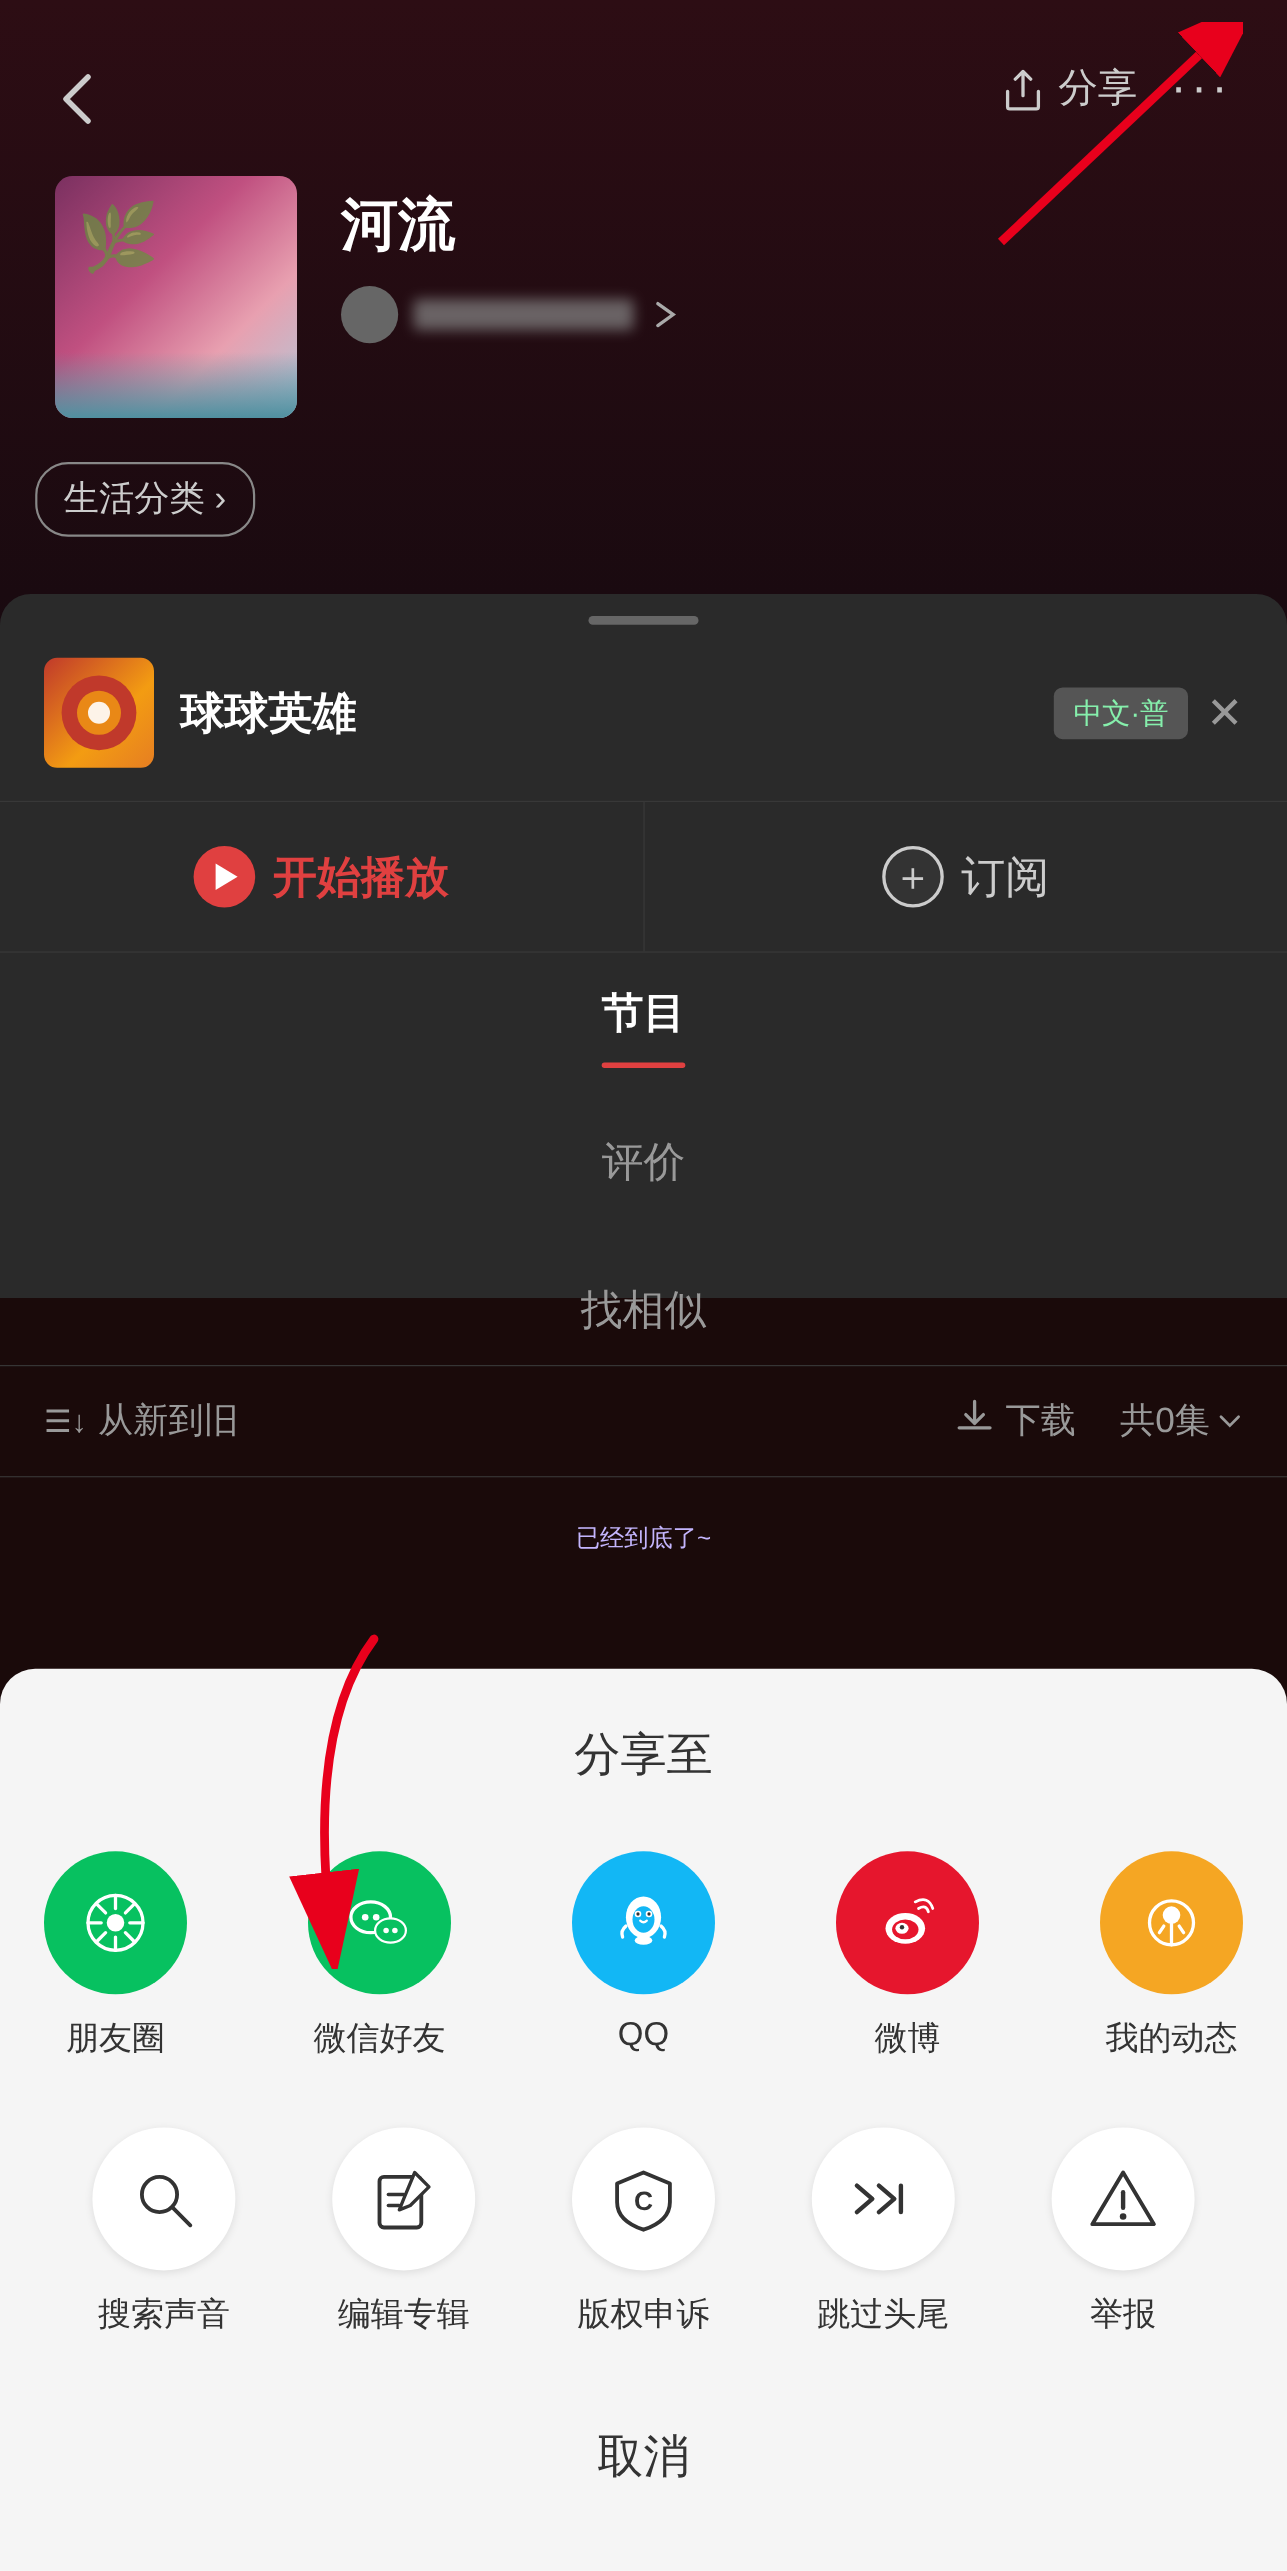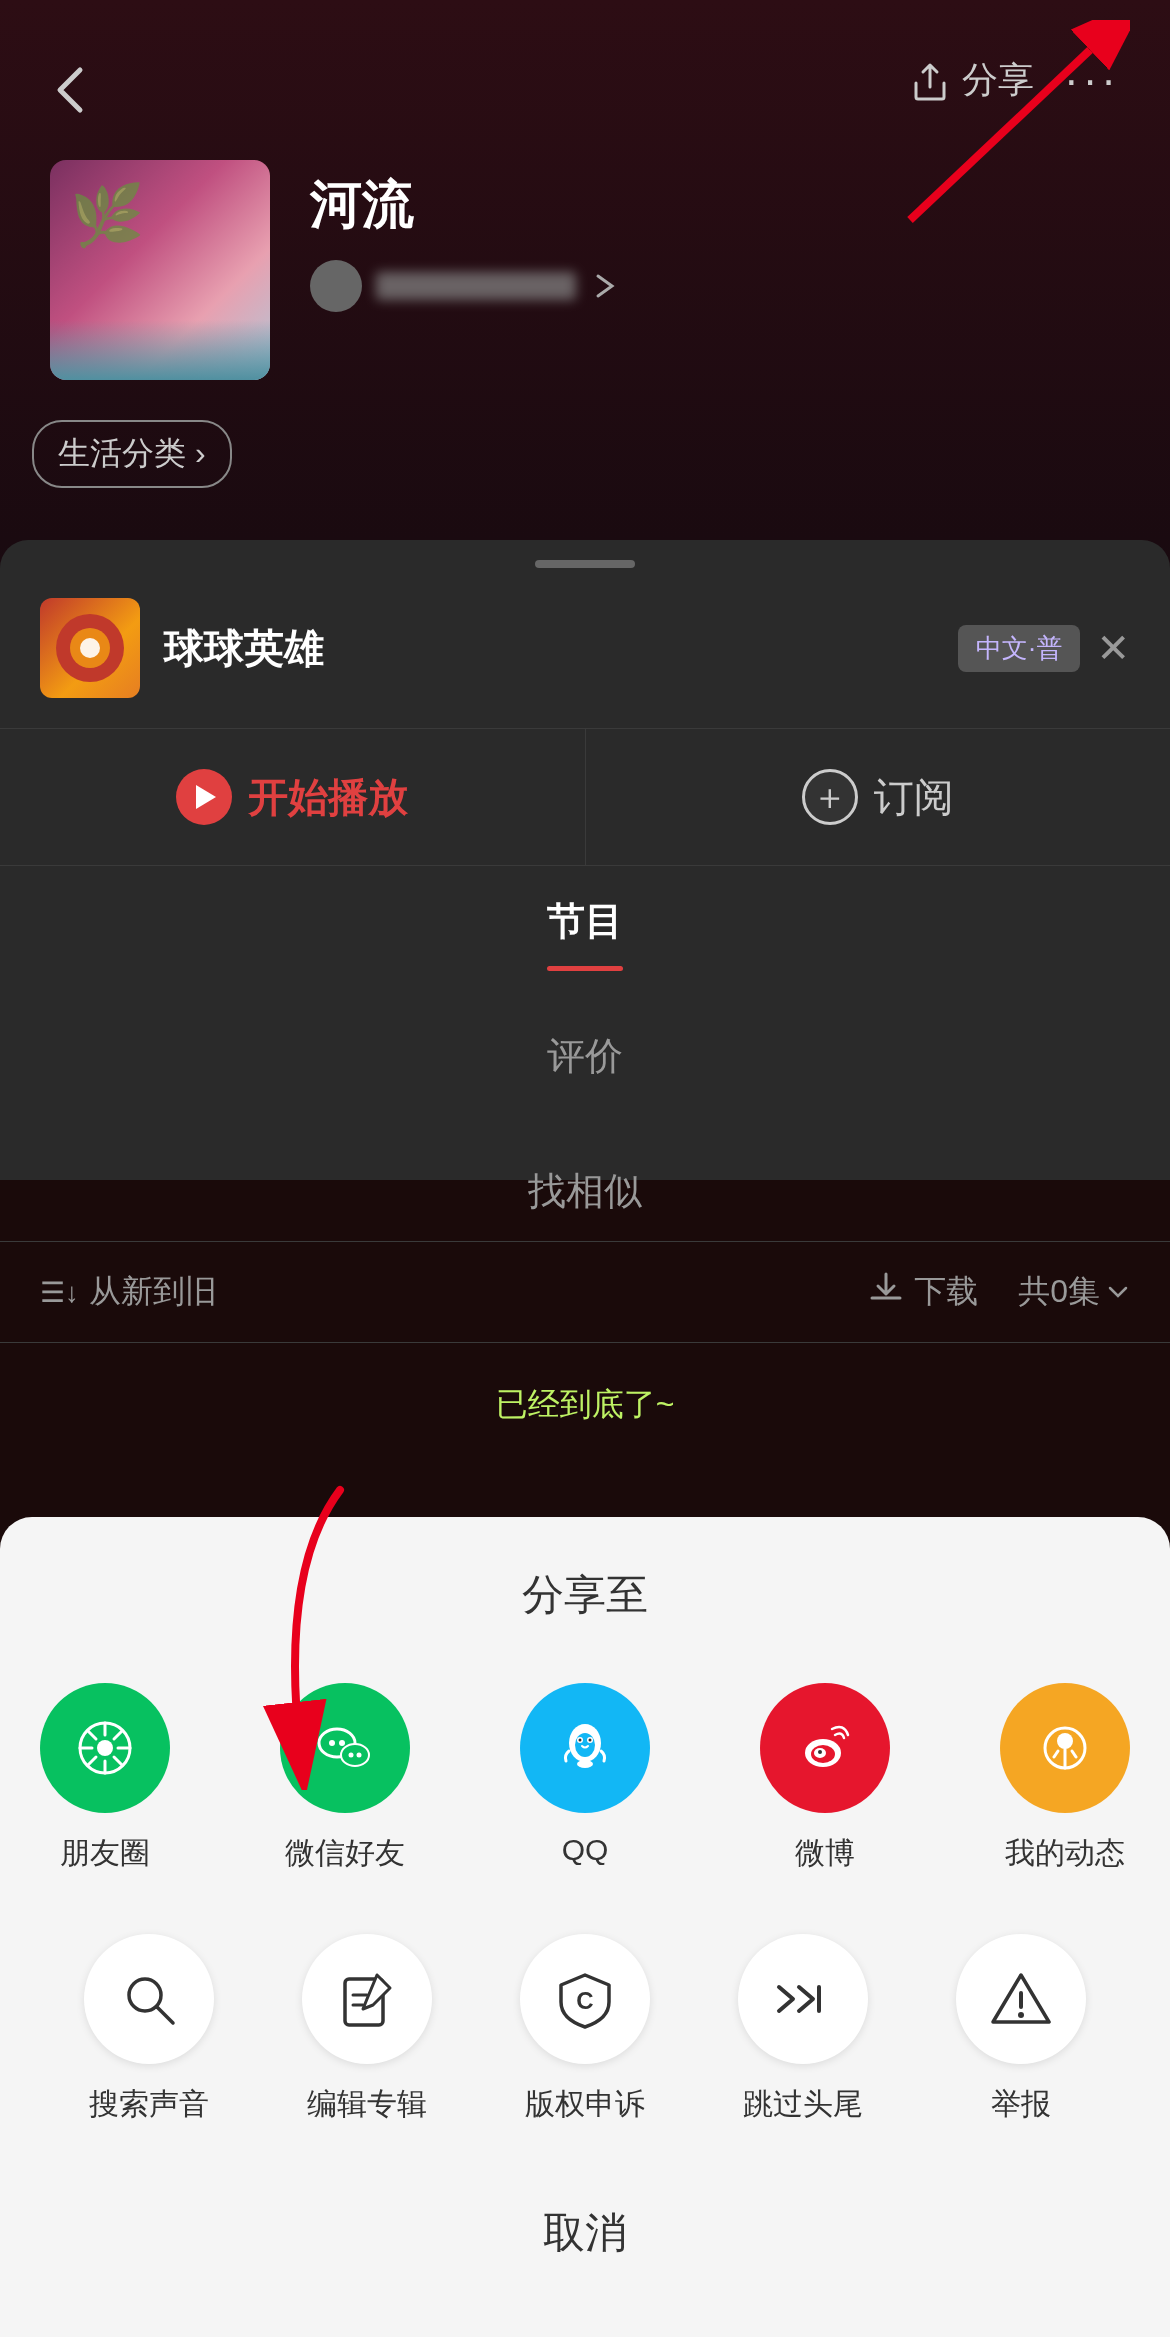--- a/index.html
+++ b/index.html
@@ -176,21 +176,21 @@
       overflow: hidden;
     }
     .podcast-name {
       font-size: 40px;
       color: #fff;
       font-weight: 600;
       flex: 1;
     }
     .close-tag {
       background: #555;
-      color: #c4b5fd;
+      color: #86efac;
       border-radius: 8px;
       padding: 6px 18px;
       font-size: 26px;
       margin-right: 16px;
     }
     .close-x {
       color: #999;
       font-size: 40px;
       cursor: pointer;
     }
@@ -313,22 +313,22 @@
     .episodes-count {
       color: #999;
       display: flex;
       align-items: center;
       gap: 6px;
     }
 
     
     .bottom-text {
       text-align: center;
-      color: #bef264;
-      font-size: 32px;
+      color: #c4b5fd;
+      font-size: 22px;
       padding: 40px 0;
     }
 
     
     .share-sheet {
       position: absolute;
       bottom: 0;
       left: 0;
       width: 100%;
       background: #f5f5f5;

